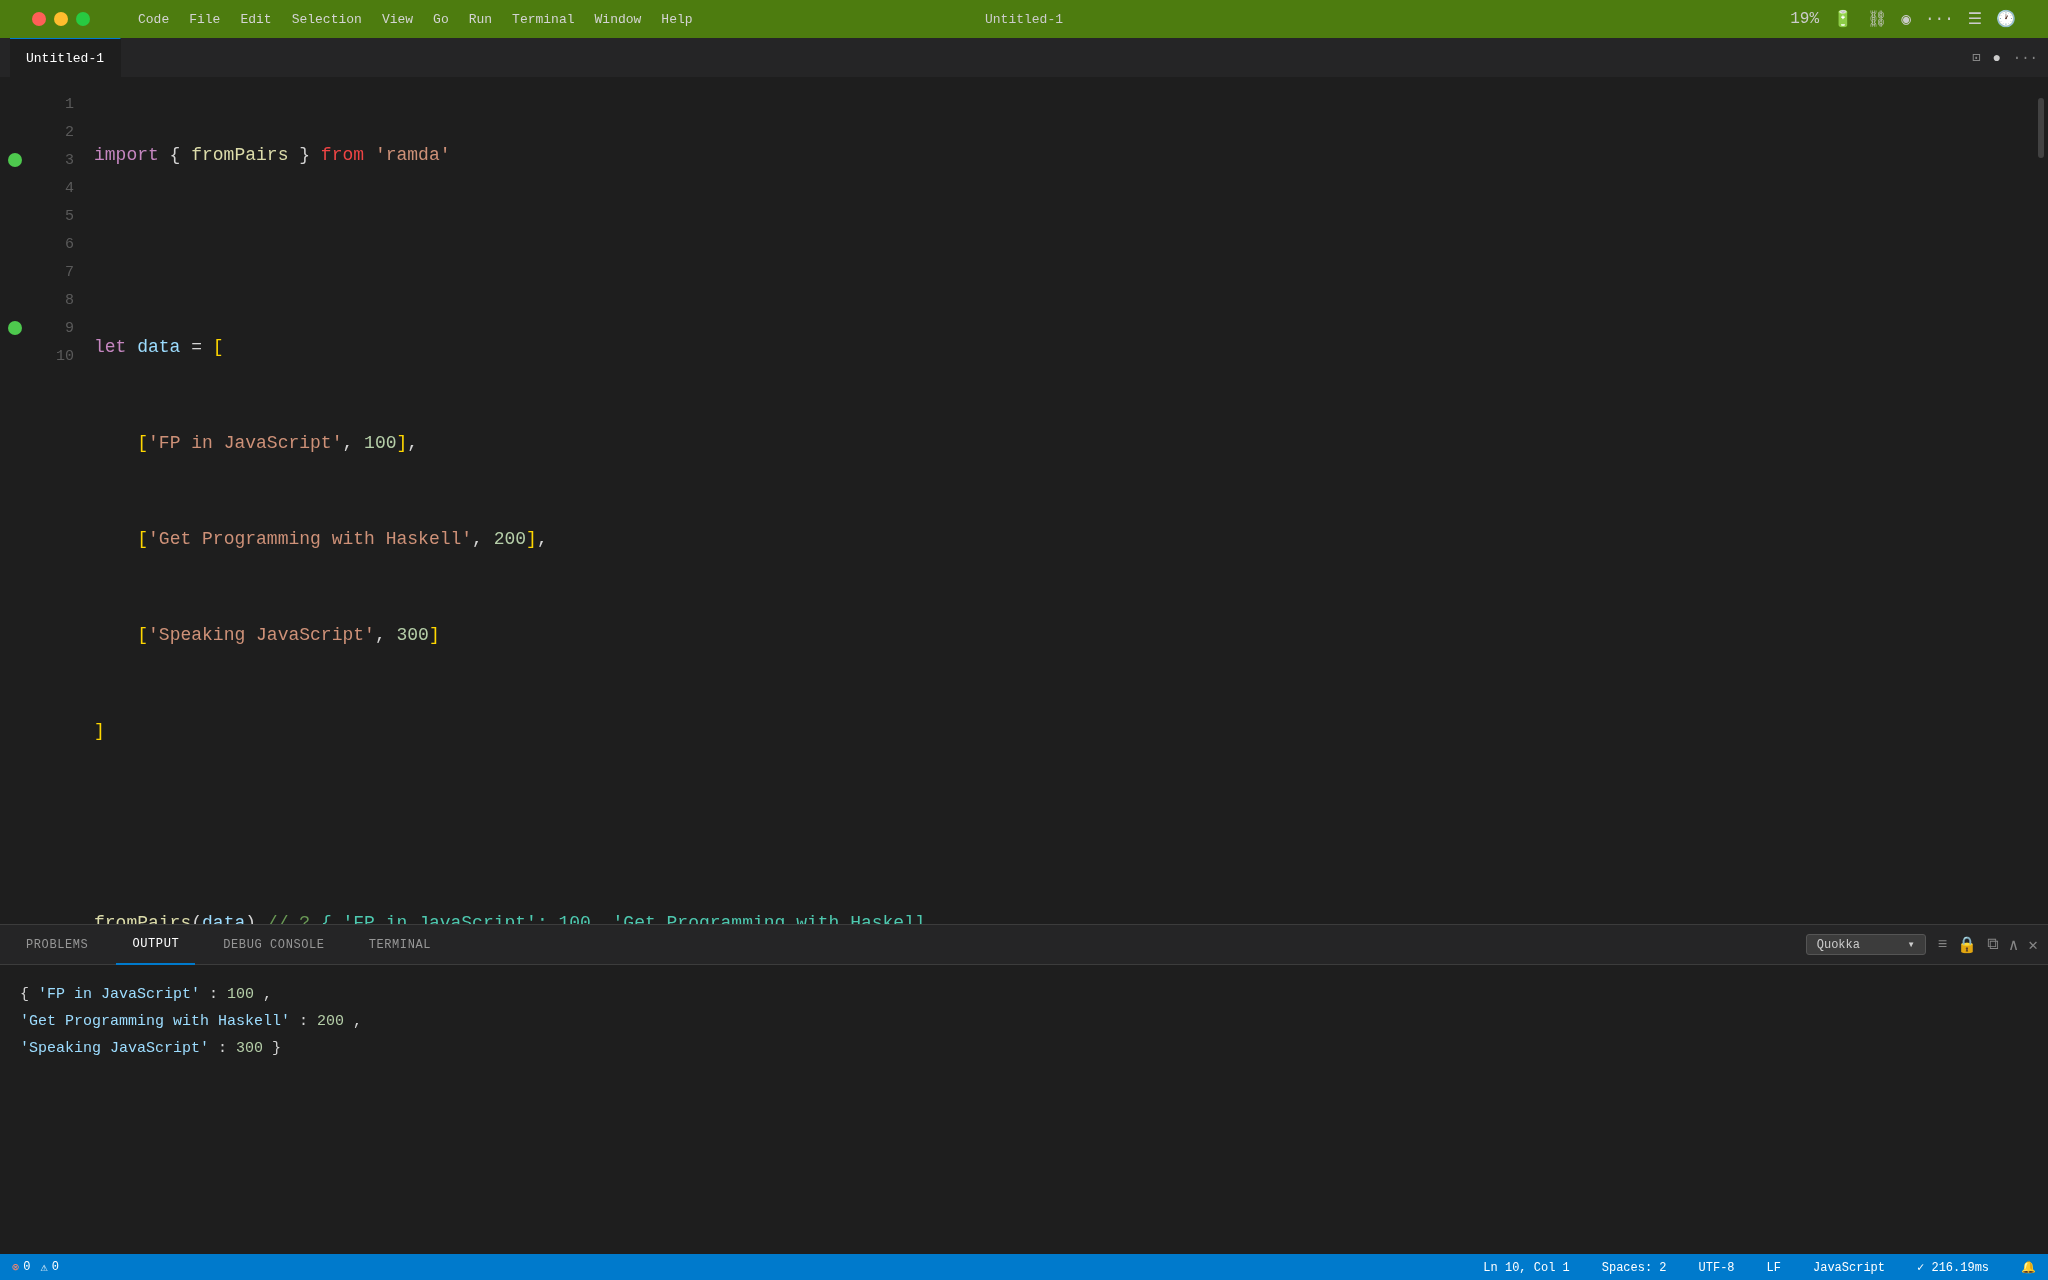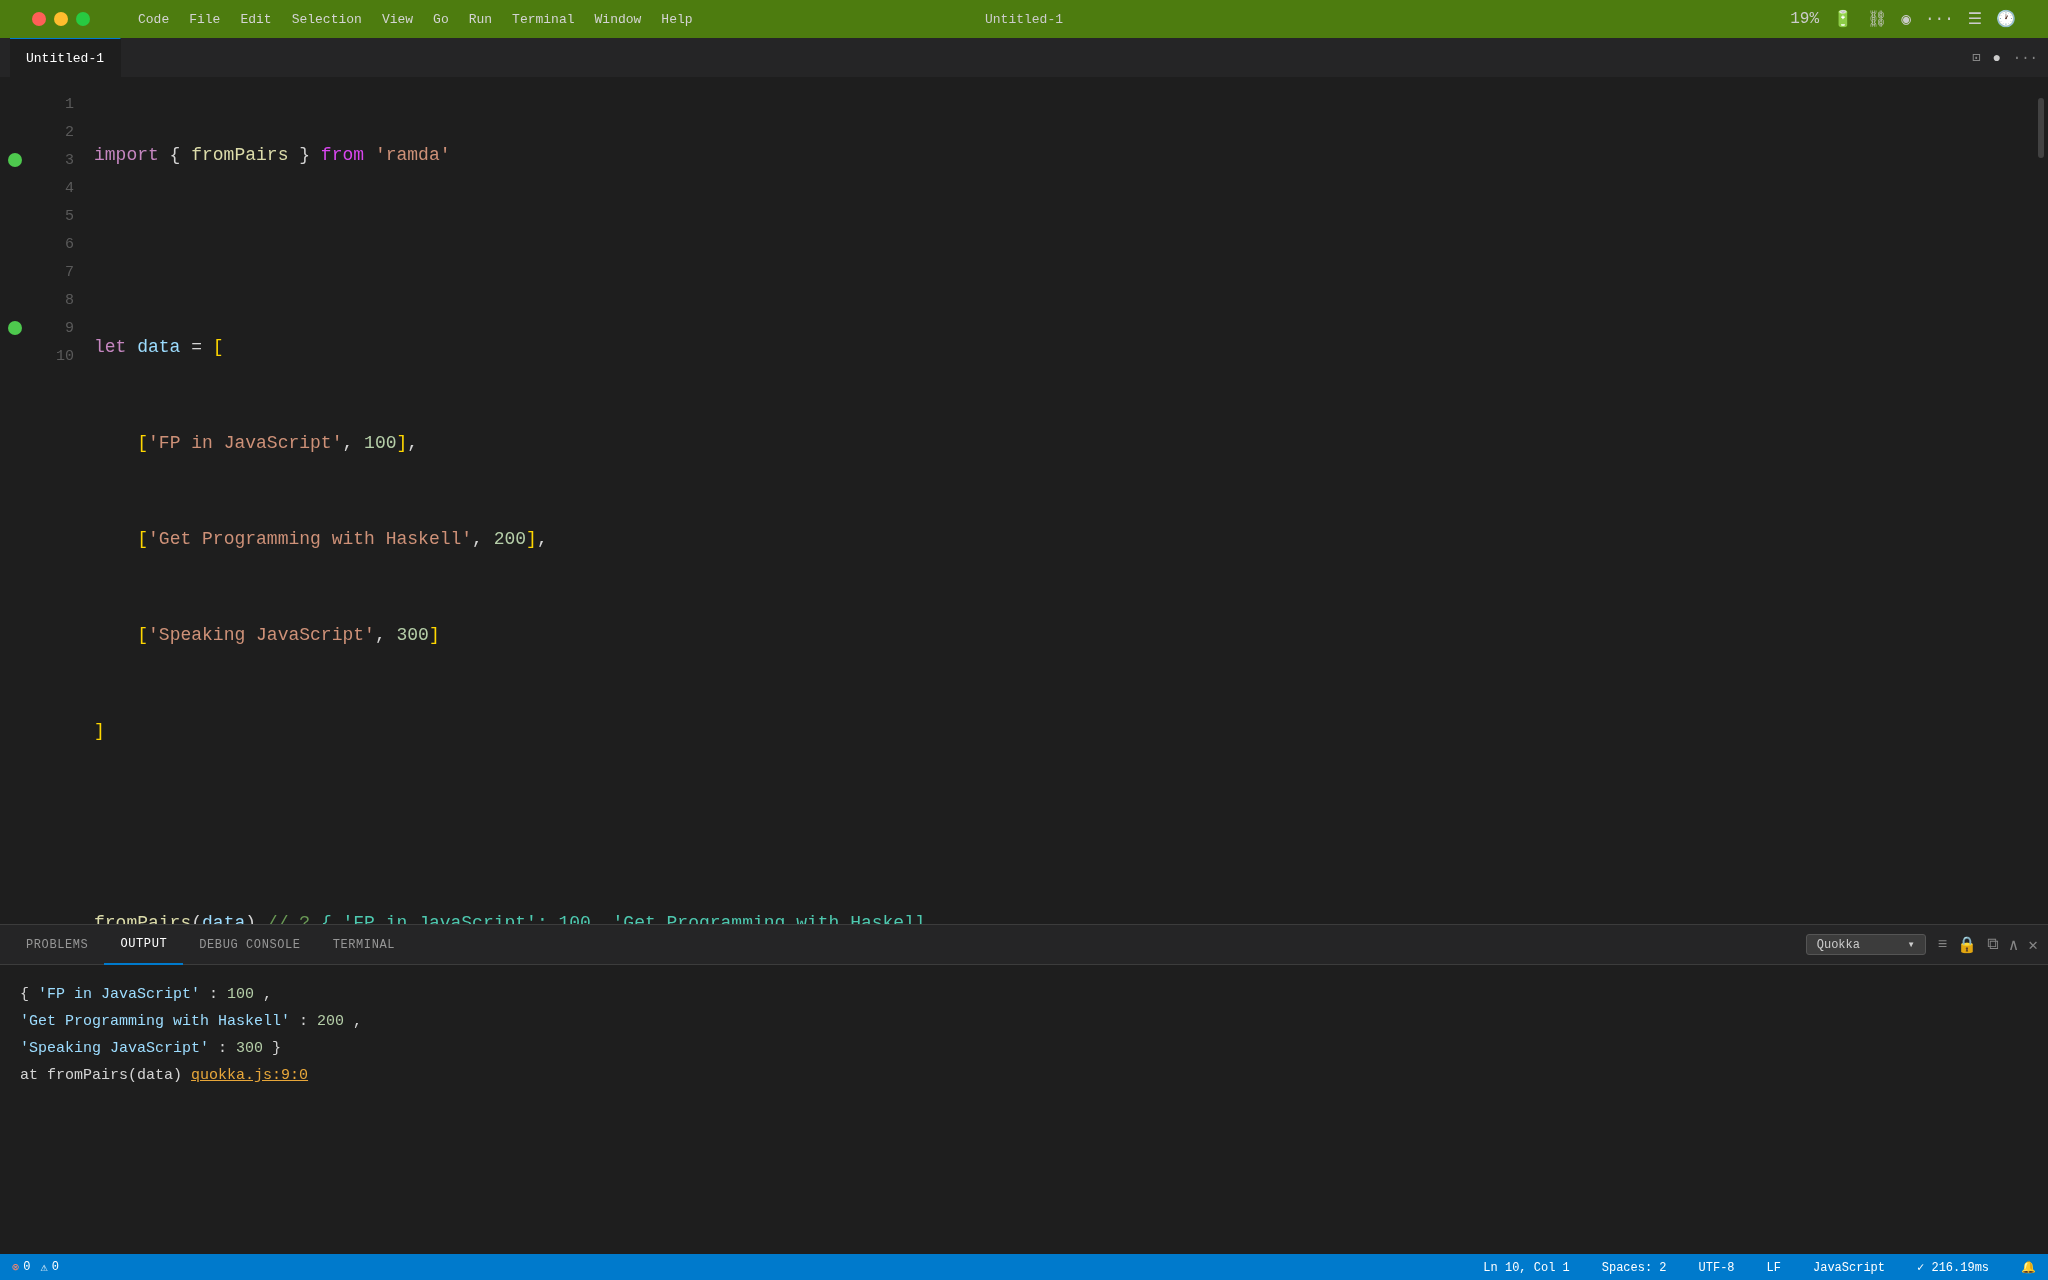--- a/index.html
+++ b/index.html
@@ -183,21 +183,21 @@
       background: #424242;
       margin: 0 auto;
       border-radius: 3px;
       height: 60px;
       margin-top: 20px;
     }
 
     
     .kw-import { color: #c586c0; }
     .kw-let { color: #c586c0; }
-    .kw-from { color: #d946ef; }
+    .kw-from { color: #ef4444; }
     .fn-name { color: #dcdcaa; }
     .string { color: #ce9178; }
     .number { color: #b5cea8; }
     .bracket { color: #ffd700; }
     .comment { color: #6a9955; }
     .var-name { color: #9cdcfe; }
     .punct { color: #d4d4d4; }
     .op { color: #d4d4d4; }
     .comment-val { color: #4ec9b0; }
 
@@ -214,21 +214,21 @@
       display: flex;
       align-items: center;
       background: #252526;
       height: 40px;
       border-bottom: 1px solid #3c3c3c;
       padding: 0 10px;
       justify-content: space-between;
     }
     .panel-tabs-left {
       display: flex;
-      gap: 0;
+      gap: 12px;
     }
     .panel-tab {
       height: 40px;
       display: flex;
       align-items: center;
       padding: 0 16px;
       font-size: 12px;
       color: #969696;
       cursor: pointer;
       text-transform: uppercase;
@@ -528,25 +528,20 @@
         </div>
 
         <div>
           <span class="out-white">  </span>
           <span class="out-key">'Speaking JavaScript'</span>
           <span class="out-white">: </span>
           <span class="out-num">300</span>
           <span class="out-white"> }</span>
         </div>
 
-        <div>
-          <span class="out-white">  at </span>
-          <span class="out-white">fromPairs(data) </span>
-          <span class="out-link">quokka.js:9:0</span>
-        </div>
       </div>
     </div>
   </div>
 </div>
 
 <div class="statusbar">
   <div class="statusbar-left">
     <div class="status-item">
       <span class="error-icon">⊗</span>
       <span>0</span>

